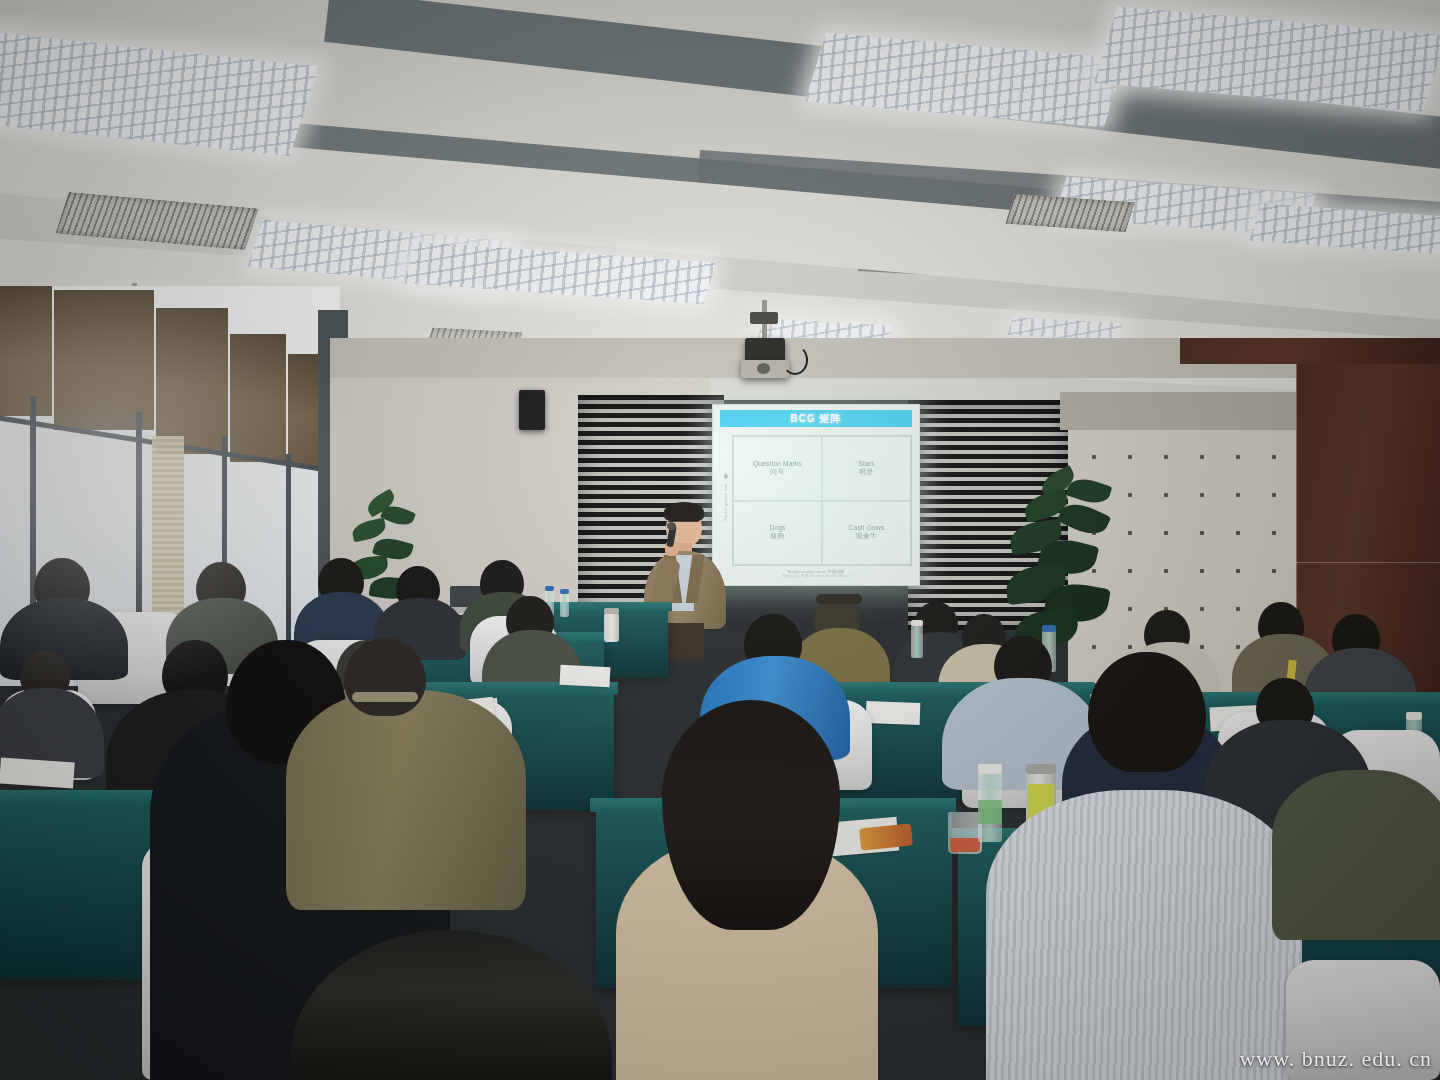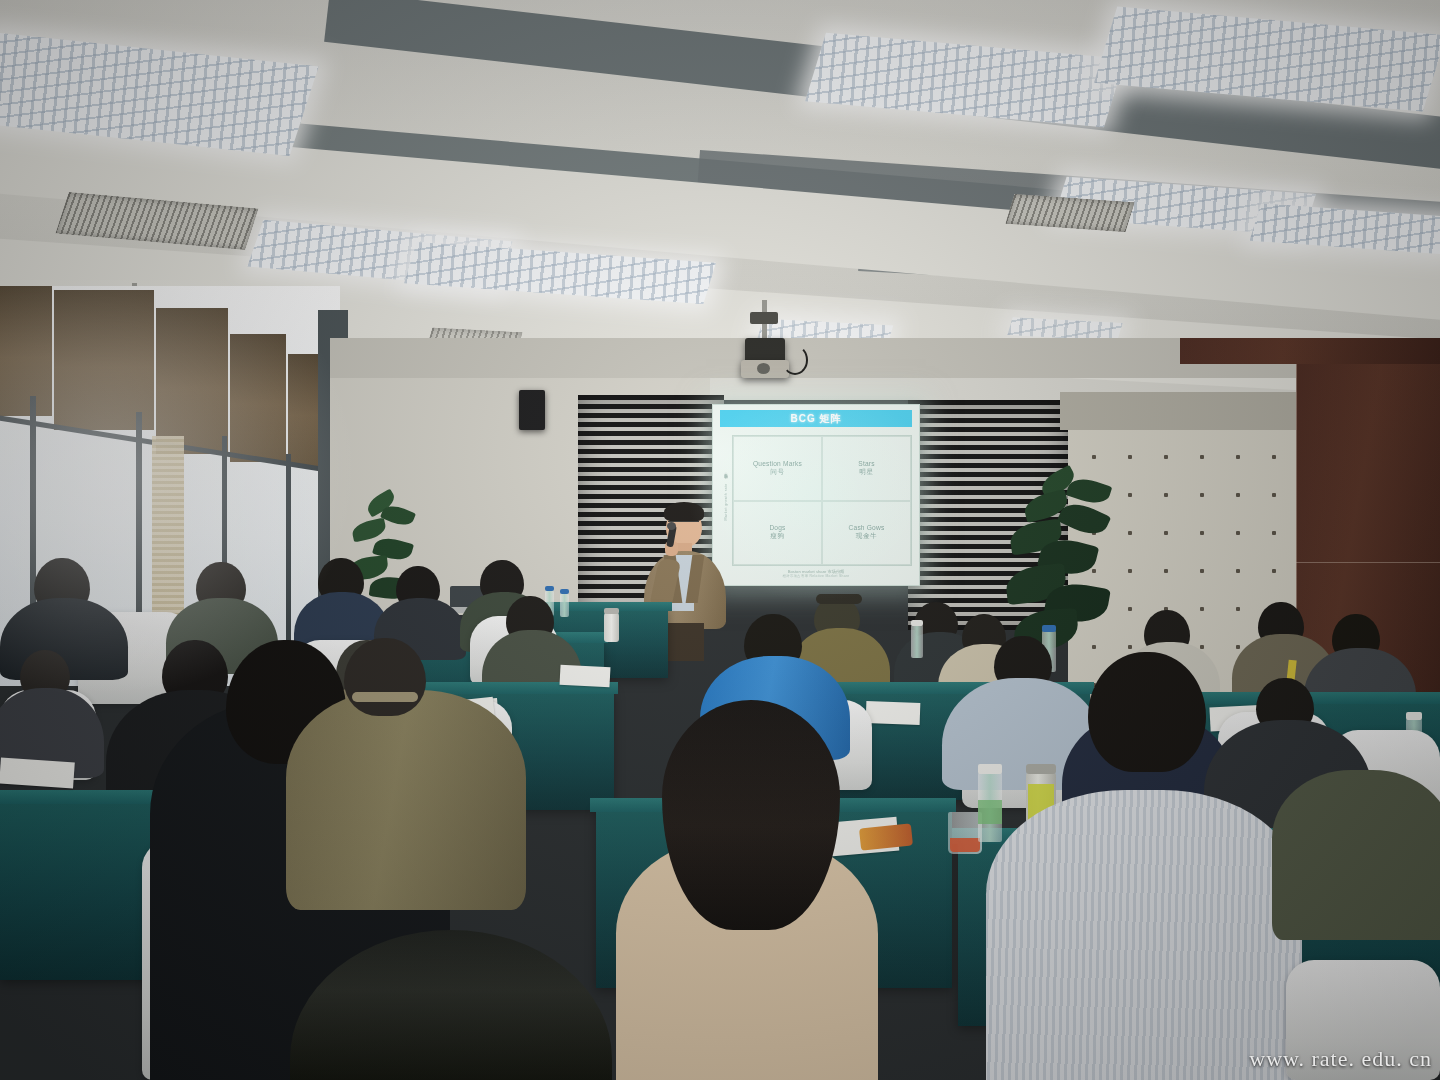--- a/index.html
+++ b/index.html
@@ -448,15 +448,15 @@
 
   <div class="body" style="left:1272px;top:770px;width:180px;height:170px;background:#555c48;border-radius:44% 44% 6% 6%/40% 40% 10% 10%;"></div>
 
   <div class="glow" style="left:0;top:280px;width:360px;height:420px;
        background:radial-gradient(ellipse at 30% 45%, rgba(255,255,255,.48), rgba(255,255,255,0) 70%);"></div>
   <div class="glow" style="left:690px;top:390px;width:250px;height:210px;
        background:radial-gradient(ellipse at 50% 50%, rgba(220,255,245,.25), rgba(255,255,255,0) 72%);"></div>
   <div class="glow" style="left:0;top:0;width:1440px;height:1080px;
        background:radial-gradient(ellipse at 50% 42%, rgba(255,255,255,.05), rgba(0,0,0,.30) 95%);"></div>
 
-  <div class="watermark">www. rate. edu. cn</div>
+  <div class="watermark">www. bnuz. edu. cn</div>
 
 </div>
 
 </body></html>

